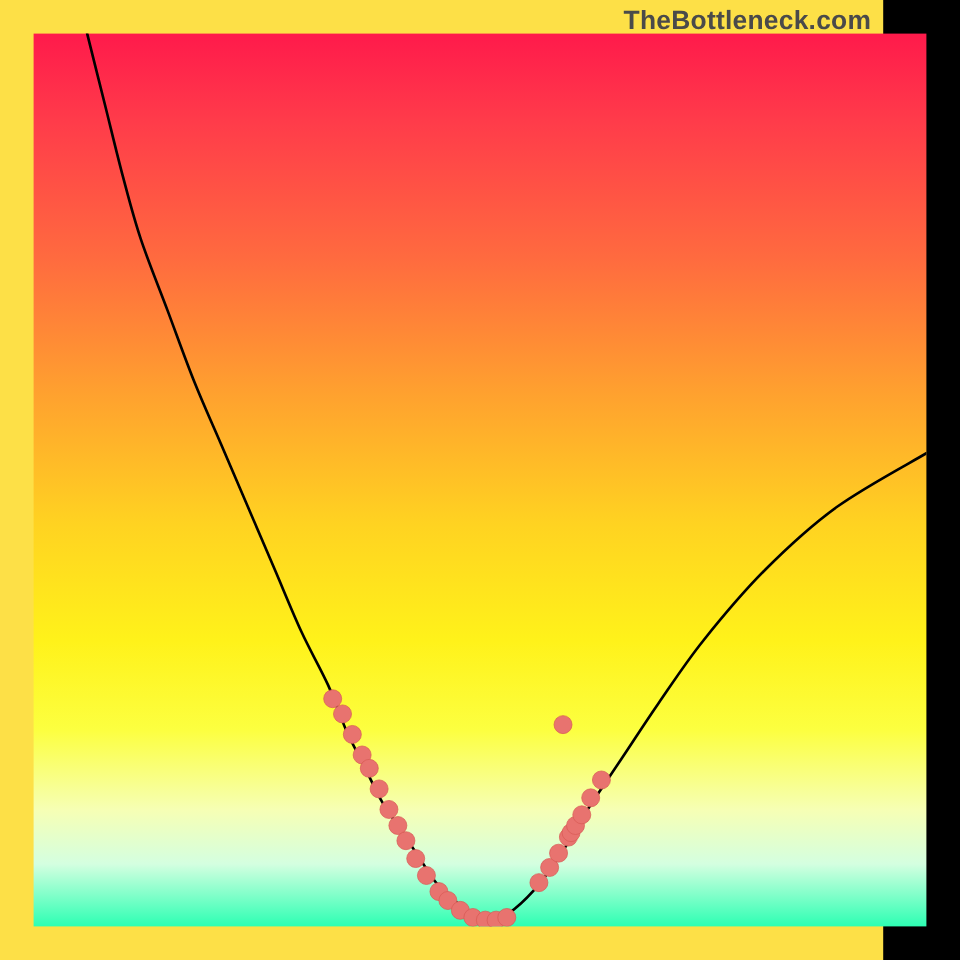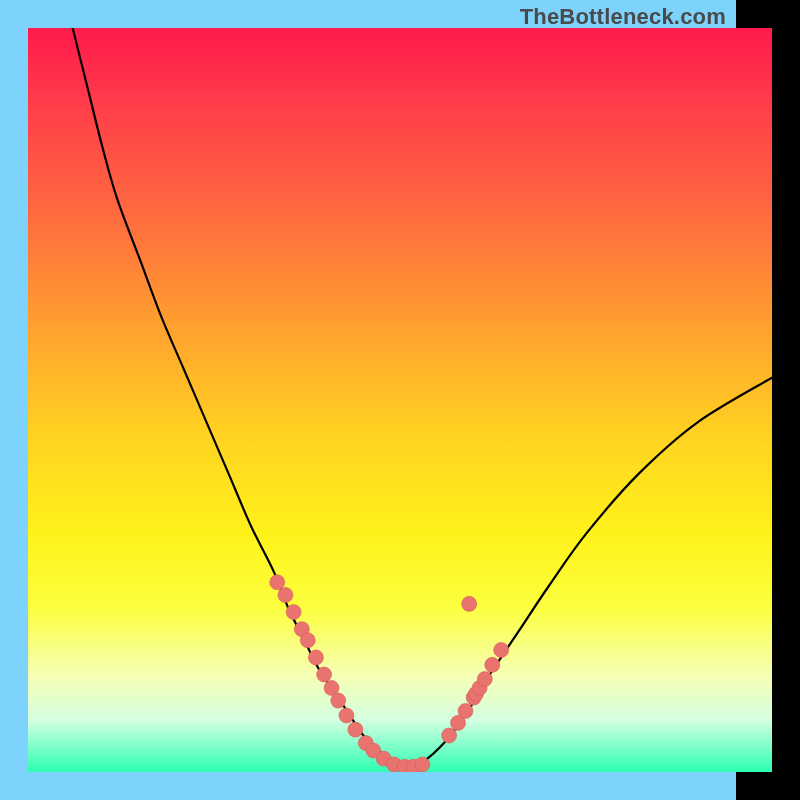--- a/index.html
+++ b/index.html
@@ -9,21 +9,21 @@
     height: 800px;
     background: #000;
     overflow: hidden;
   }
   .frame {
     position: absolute;
     left: 0;
     top: 0;
     width: 736px;
     height: 800px;
-    background: #7dd3fc;
+    background: #fde047;
   }
   .plot {
     position: absolute;
     left: 28px;
     top: 28px;
     width: 744px;
     height: 744px;
     background: linear-gradient(to bottom,
       #ff1a4b 0%,
       #ff3c4a 10%,

